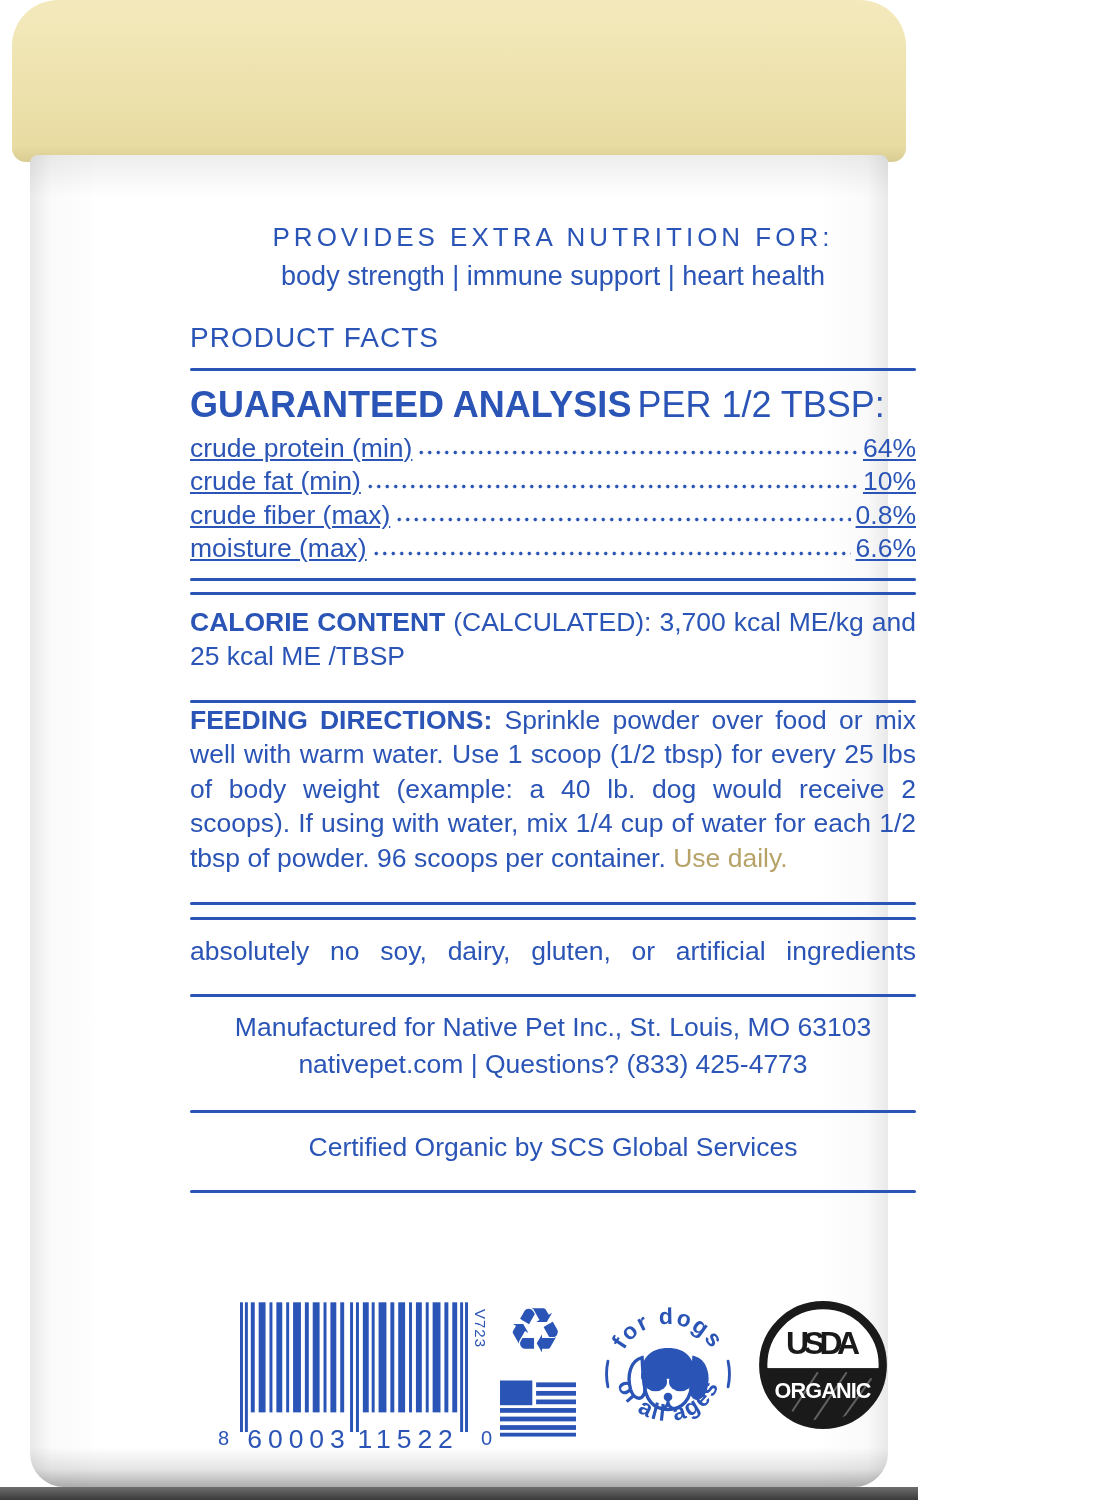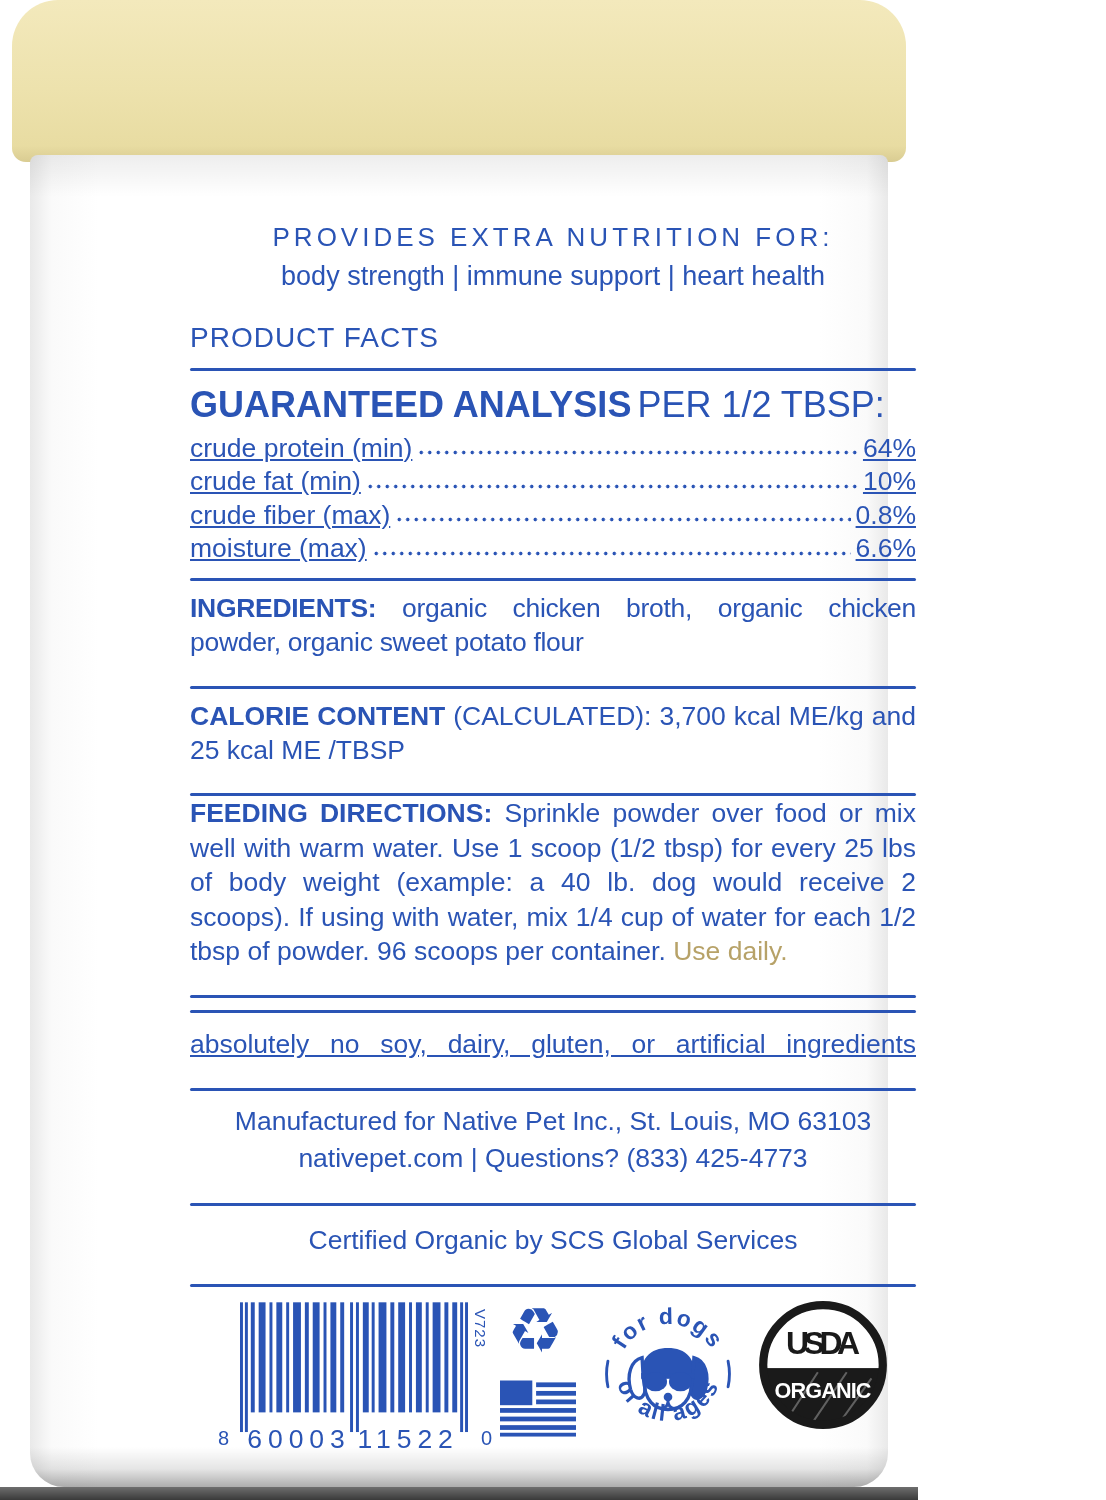--- a/index.html
+++ b/index.html
@@ -41,21 +41,21 @@
   .ga-row .leader{flex:1;align-self:stretch;margin:0 5px;
       background-image:radial-gradient(circle,var(--blue) 1.7px,rgba(0,0,0,0) 2px);
       background-size:8.5px 8.5px;background-repeat:repeat-x;background-position:left calc(100% - 7px);}
   .ga-row .val{white-space:nowrap;}
   .sec{margin-top:10px;font-size:26.5px;line-height:34px;text-align:justify;}
   .sec .lbl{font-weight:700;}
   .sec-ingredients{letter-spacing:-0.3px;}
   .sec-feeding{margin-top:0;line-height:34.5px;}
   .sec-feeding .daily{color:var(--tan);}
   .sec-intermittent{margin-top:12px;}
-  .sec-noclaims{margin-top:14px;text-align:justify;text-align-last:justify;text-decoration:underline;}
+  .sec-noclaims{margin-top:14px;text-align:justify;text-align-last:justify;}
   .hr.h3{margin-top:11px;}
   .hr.h4{margin-top:12px;}
   .hr.h5{margin-top:14px;}
   .hr.h6{margin-top:12px;}
   .hr.h7{margin-top:17px;}
   .hr.h8{margin-top:15px;}
   .hr.h9{margin-top:11px;}
   .sec-manufacturer{margin-top:12px;text-align:center;line-height:37px;text-align-last:center;}
   .sec-certified{margin-top:17px;text-align:center;text-align-last:center;}
 
@@ -106,21 +106,20 @@
         <span class="val">0.8%</span>
       </div>
       <div class="ga-row">
         <span class="name">moisture (max)</span>
         <span class="leader"></span>
         <span class="val">6.6%</span>
       </div>
     </div>
     <div class="hr"></div>
 
-    <p class="sec sec-ingredients"><span class="lbl">INGREDIENTS:</span> <span>organic chicken broth, organic chicken powder, organic sweet potato flour</span></p>
     <div class="hr h3"></div>
 
     <p class="sec"><span class="lbl">CALORIE CONTENT</span> <span>(CALCULATED): 3,700 kcal ME/kg and 25 kcal ME /TBSP</span></p>
     <div class="hr h4"></div>
 
     <p class="sec sec-feeding"><span class="lbl">FEEDING DIRECTIONS:</span> <span>Sprinkle powder over food or mix well with warm water. Use 1 scoop (1/2 tbsp) for every 25 lbs of body weight (example: a 40 lb. dog would receive 2 scoops). If using with water, mix 1/4 cup of water for each 1/2 tbsp of powder. 96 scoops per container.</span> <span class="daily">Use daily.</span></p>
     <div class="hr h5"></div>
 
     <div class="hr h6"></div>
 

